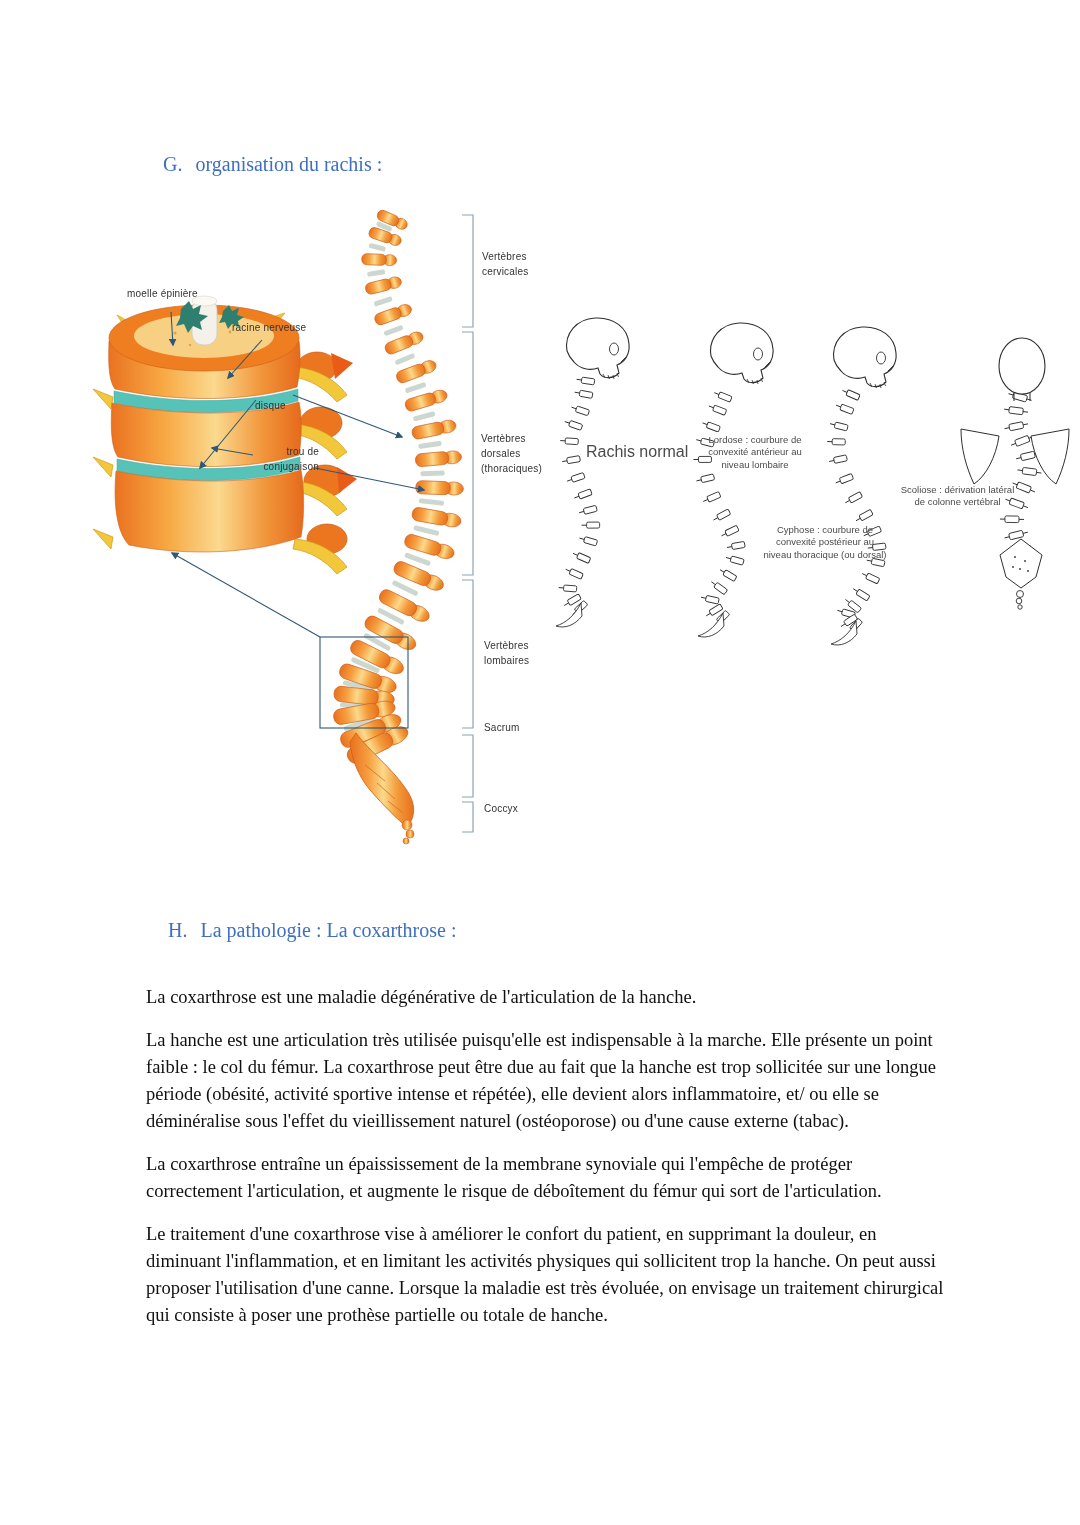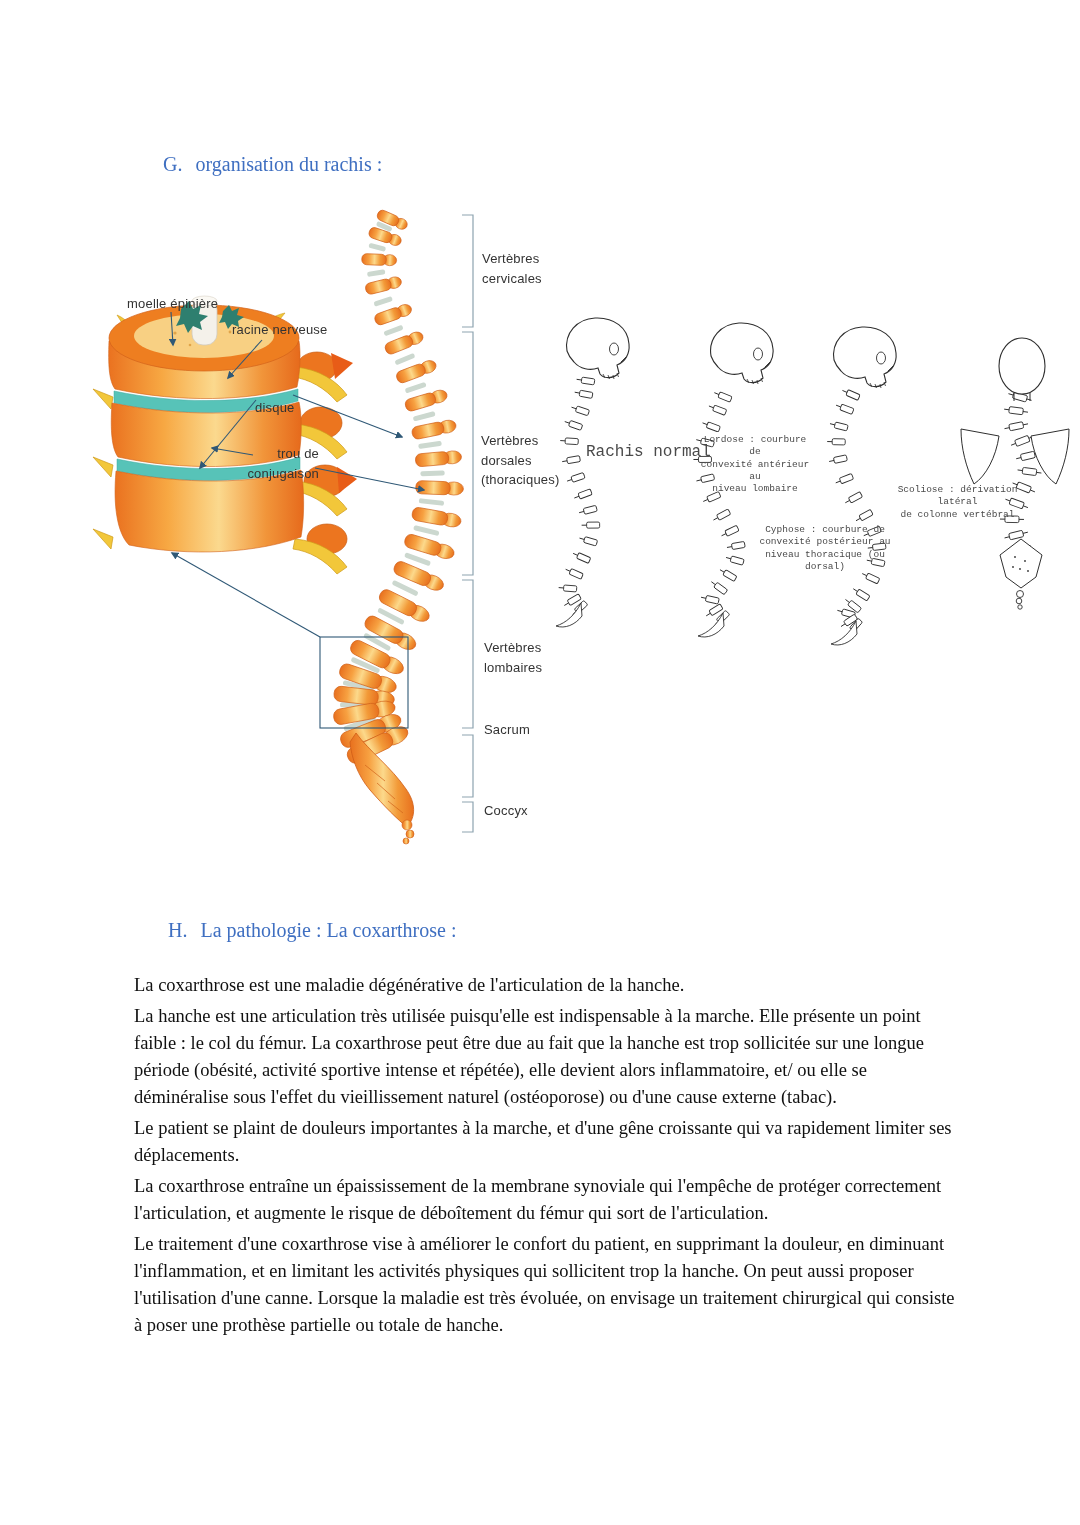--- a/index.html
+++ b/index.html
@@ -2,28 +2,28 @@
 <html style="--heading-blue: #3f6fc1;"><head>
 <meta charset="utf-8">
 <style>
   html,body{margin:0;padding:0;background:#e9e9e9}
   .page{position:relative;width:1080px;height:1525px;background:#ffffff;margin:0 auto;
         font-family:"Liberation Serif",serif;overflow:hidden}
   .heading{position:absolute;display:flex;gap:13px;font-size:20px;color:var(--heading-blue,#3f6fc1)}
   .heading .marker{flex:none}
   #fig{position:absolute;left:85px;top:205px;width:995px;height:645px}
   #fig svg{position:absolute;left:0;top:0}
-  .lab{position:absolute;font-family:"Liberation Sans",sans-serif;font-size:13px;line-height:1.5;
+  .lab{position:absolute;font-family:"Liberation Sans",sans-serif;font-size:10px;line-height:1.5;
        color:#333;white-space:pre-line;letter-spacing:.2px}
   .lab.center{text-align:right}
-  .sk{position:absolute;font-family:Liberation Mono, monospace;color:#4a4a4a;white-space:pre-line}
+  .sk{position:absolute;font-family:Liberation Sans, sans-serif;color:#4a4a4a;white-space:pre-line}
   .sk.one{font-size:16px}
   .sk.multi{font-size:9.5px;line-height:1.3;text-align:center}
   .body-text{position:absolute;left:130px;top:968px;width:830px;font-size:18.5px;line-height:27px;color:#101010}
-  .body-text p{margin:4px}
+  .body-text p{margin:16px}
 </style>
 </head>
 <body>
 
 <div class="page">
 
   <div class="heading" style="left:163px;top:153px">
     <span class="marker">G.</span>
     <span>organisation du rachis :</span>
   </div>
@@ -337,21 +337,21 @@
       <g fill="none" stroke="#8da3b0" stroke-width="1.2">
         <path d="M377,10 H388 V122 H377"></path>
         <path d="M377,127 H388 V370 H377"></path>
         <path d="M377,375 H388 V523 H377"></path>
         <path d="M377,530 H388 V592 H377"></path>
         <path d="M377,597 H388 V627 H377"></path>
       </g>
     </svg>
   </div>
 
-  <div class="lab" style="left:127px;top:294px">moelle épinière</div>
+  <div class="lab" style="left:127px;top:286px">moelle épinière</div>
   <div class="lab" style="left:232px;top:320px">racine nerveuse</div>
   <div class="lab" style="left:255px;top:398px">disque</div>
   <div class="lab center" style="left:243px;top:444px;width:76px">trou de
 conjugaison</div>
 
   <div class="lab" style="left:482px;top:249px">Vertèbres
 cervicales</div>
   <div class="lab" style="left:481px;top:431px">Vertèbres
 dorsales
 (thoraciques)</div>
@@ -371,17 +371,16 @@
 de colonne vertébral</div>
 
   <div class="heading" style="left:168px;top:919px">
     <span class="marker">H.</span>
     <span>La pathologie : La coxarthrose :</span>
   </div>
 
   <div class="body-text">
     <p>La coxarthrose est une maladie dégénérative de l'articulation de la hanche.</p>
     <p>La hanche est une articulation très utilisée puisqu'elle est indispensable à la marche. Elle présente un point faible : le col du fémur. La coxarthrose peut être due au fait que la hanche est trop sollicitée sur une longue période (obésité, activité sportive intense et répétée), elle devient alors inflammatoire, et/ ou elle se déminéralise sous l'effet du vieillissement naturel (ostéoporose) ou d'une cause externe (tabac).</p>
-    <p>Le patient se plaint de douleurs importantes à la marche, et d'une gêne croissante qui va rapidement limiter ses déplacements.</p>
     <p>La coxarthrose entraîne un épaississement de la membrane synoviale qui l'empêche de protéger correctement l'articulation, et augmente le risque de déboîtement du fémur qui sort de l'articulation.</p>
     <p>Le traitement d'une coxarthrose vise à améliorer le confort du patient, en supprimant la douleur, en diminuant l'inflammation, et en limitant les activités physiques qui sollicitent trop la hanche. On peut aussi proposer l'utilisation d'une canne. Lorsque la maladie est très évoluée, on envisage un traitement chirurgical qui consiste à poser une prothèse partielle ou totale de hanche.</p>
   </div>
 </div>
 
 </body></html>

